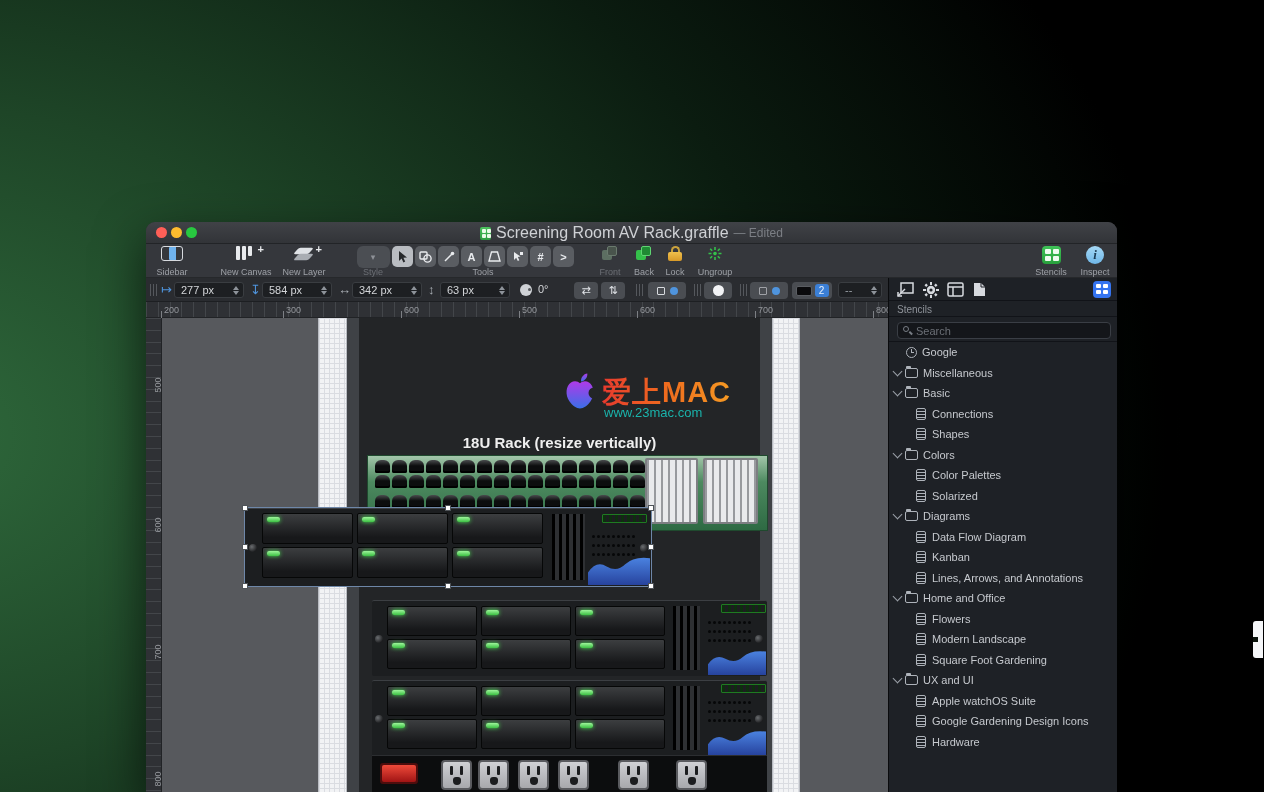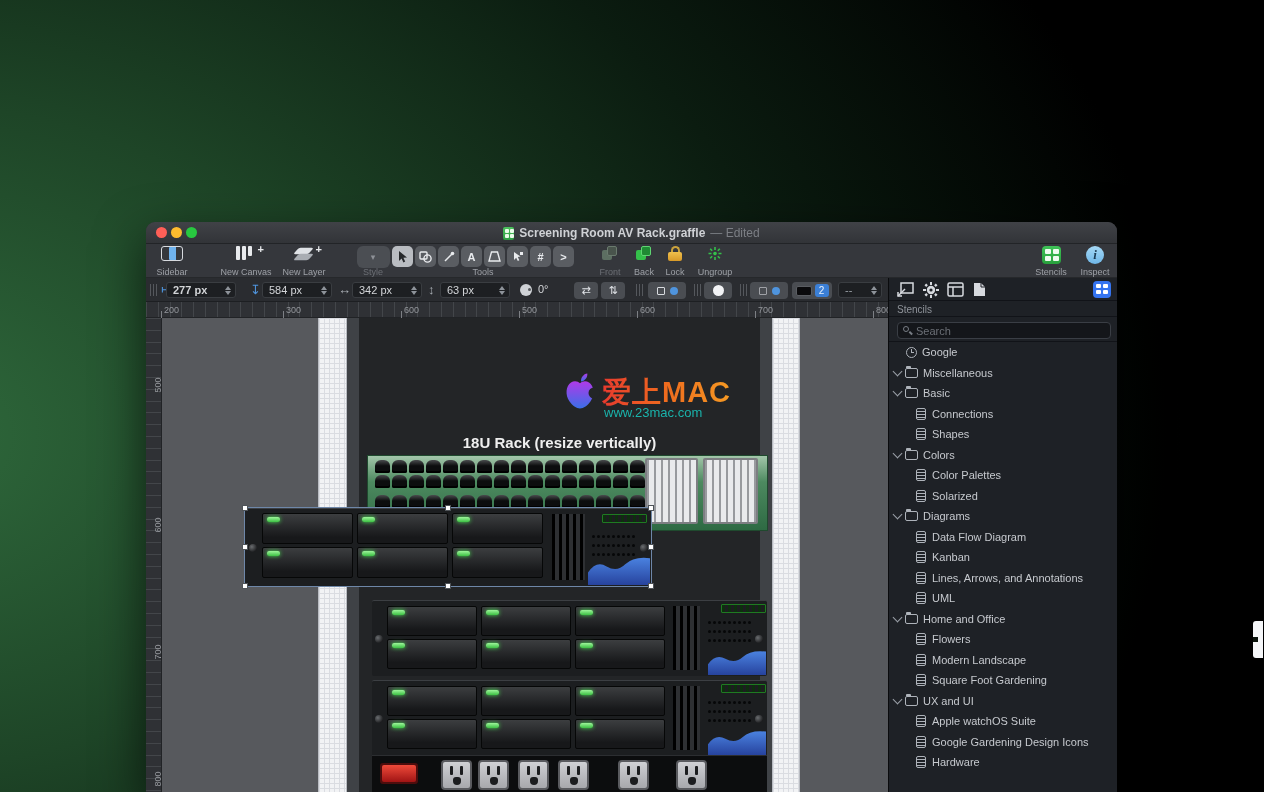--- a/index.html
+++ b/index.html
@@ -13,21 +13,21 @@
     border-radius:9px 9px 0 0; background:#2c2e32; box-shadow:0 18px 50px rgba(0,0,0,.65); overflow:hidden; }
 
   .titlebar { position:absolute; left:0; top:0; width:971px; height:22px;
     background:linear-gradient(#404247,#323438); border-bottom:1px solid #222427; }
   .traffic { position:absolute; top:5px; width:11px; height:11px; border-radius:50%; }
   .t-red{ left:10px; background:#ff5f57; } .t-yel{ left:25px; background:#febc2e; } .t-grn{ left:40px; background:#28c840; }
   .titlegroup { position:absolute; left:0; right:0; top:0; height:22px; display:flex; align-items:center; justify-content:center; gap:5px; }
   .docicon { width:11px; height:13px; border-radius:2px; background:linear-gradient(#4cc35e,#2e9b42);
     display:grid; grid-template-columns:4px 4px; grid-template-rows:4px 4px; gap:1px; padding:2px 1px 1px 2px; }
   .docicon i { background:#eafbe9; border-radius:1px; }
-  .titletext { font-size:12px; font-weight:bold; color:#cfd1d5; }
+  .titletext { font-size:16px; font-weight:normal; color:#cfd1d5; }
   .editedtext { font-size:12px; color:#7c7f85; }
 
   
   .toolbar { position:absolute; left:0; top:22px; width:971px; height:34px; background:#35373c; border-bottom:1px solid #26282b; }
   .tb-item { position:absolute; top:2px; height:31px; display:flex; flex-direction:column; align-items:center; justify-content:space-between; }
   .tb-label { font-size:9px; color:#9da0a6; line-height:9px; white-space:nowrap; }
   .tb-label.dim { color:#6c6f75; }
   .ic { display:flex; align-items:center; justify-content:center; }
 
   .ic-sidebar { width:22px; height:15px; border:1.5px solid #d7dadf; border-radius:3px; }
@@ -313,21 +313,21 @@
       </div>
       <div class="tb-item" style="left:930px; width:38px;">
         <span class="ic-inspect">i</span>
         <span class="tb-label">Inspect</span>
       </div>
     </div>
 
     <div class="measurebar">
       <span class="sep3" style="left:4px;"></span>
       <span class="mb-ic blue" style="left:15px;">↦</span>
-      <span class="mb-field" style="left:20px;font-weight:bold;">
+      <span class="mb-field" style="left:28px;">
         <span>277 px</span>
         <span class="stepper">
             <b class="up"></b>
             <b class="dn"></b>
           </span>
       </span>
       <span class="mb-ic blue" style="left:104px;">↧</span>
       <span class="mb-field" style="left:116px;">
         <span>584 px</span>
         <span class="stepper">
@@ -801,24 +801,20 @@
           </div>
           <div class="srow">
             <div class="sheet"></div>
             <span>Kanban</span>
           </div>
           <div class="srow">
             <div class="sheet"></div>
             <span>Lines, Arrows, and Annotations</span>
           </div>
           <div class="srow">
-            <div class="sheet"></div>
-            <span>UML</span>
-          </div>
-          <div class="srow">
             <div class="chev"></div>
             <div class="folder"></div>
             <span>Home and Office</span>
           </div>
           <div class="srow">
             <div class="sheet"></div>
             <span>Flowers</span>
           </div>
           <div class="srow">
             <div class="sheet"></div>

